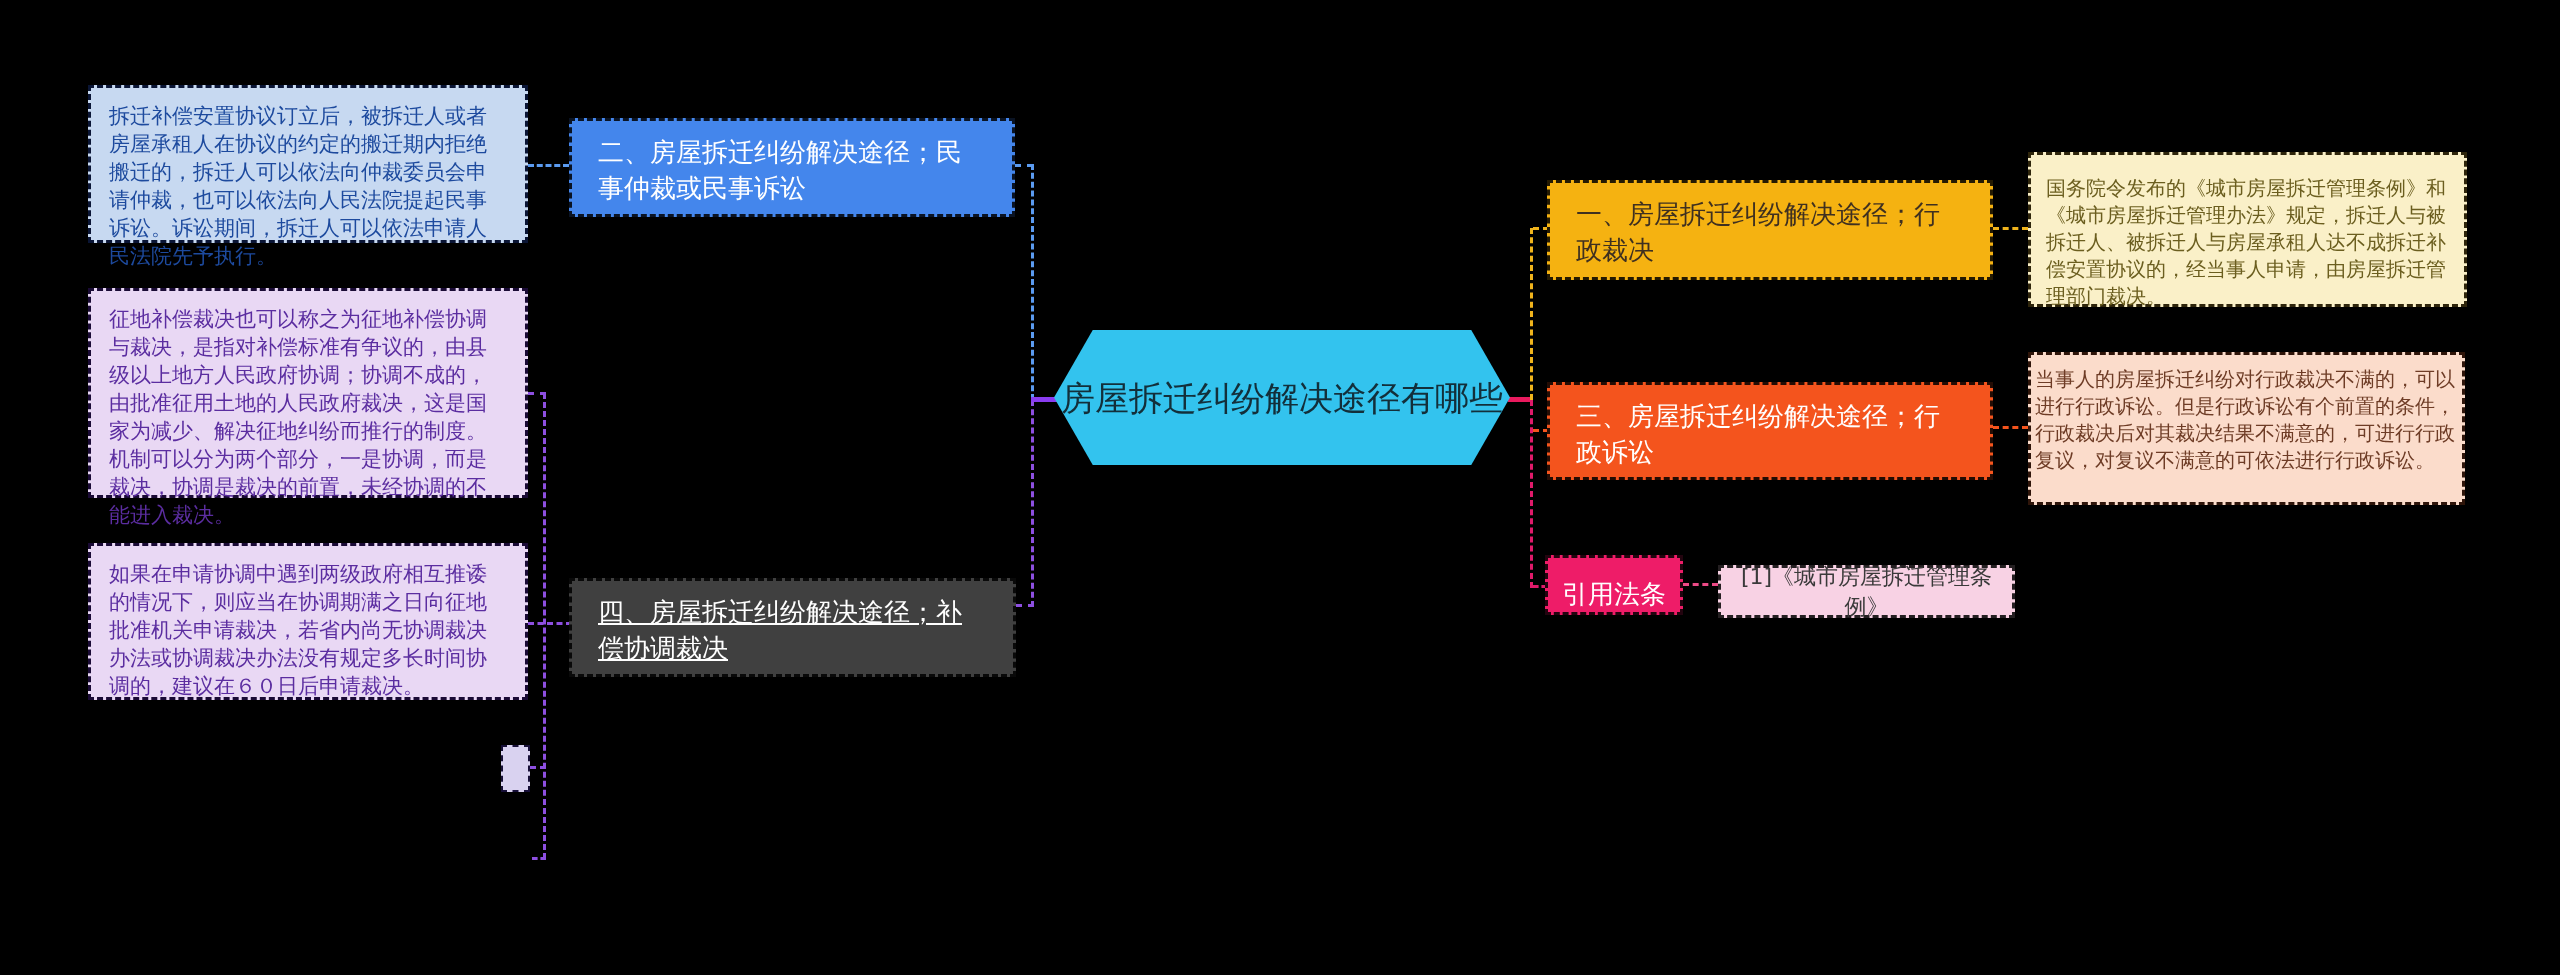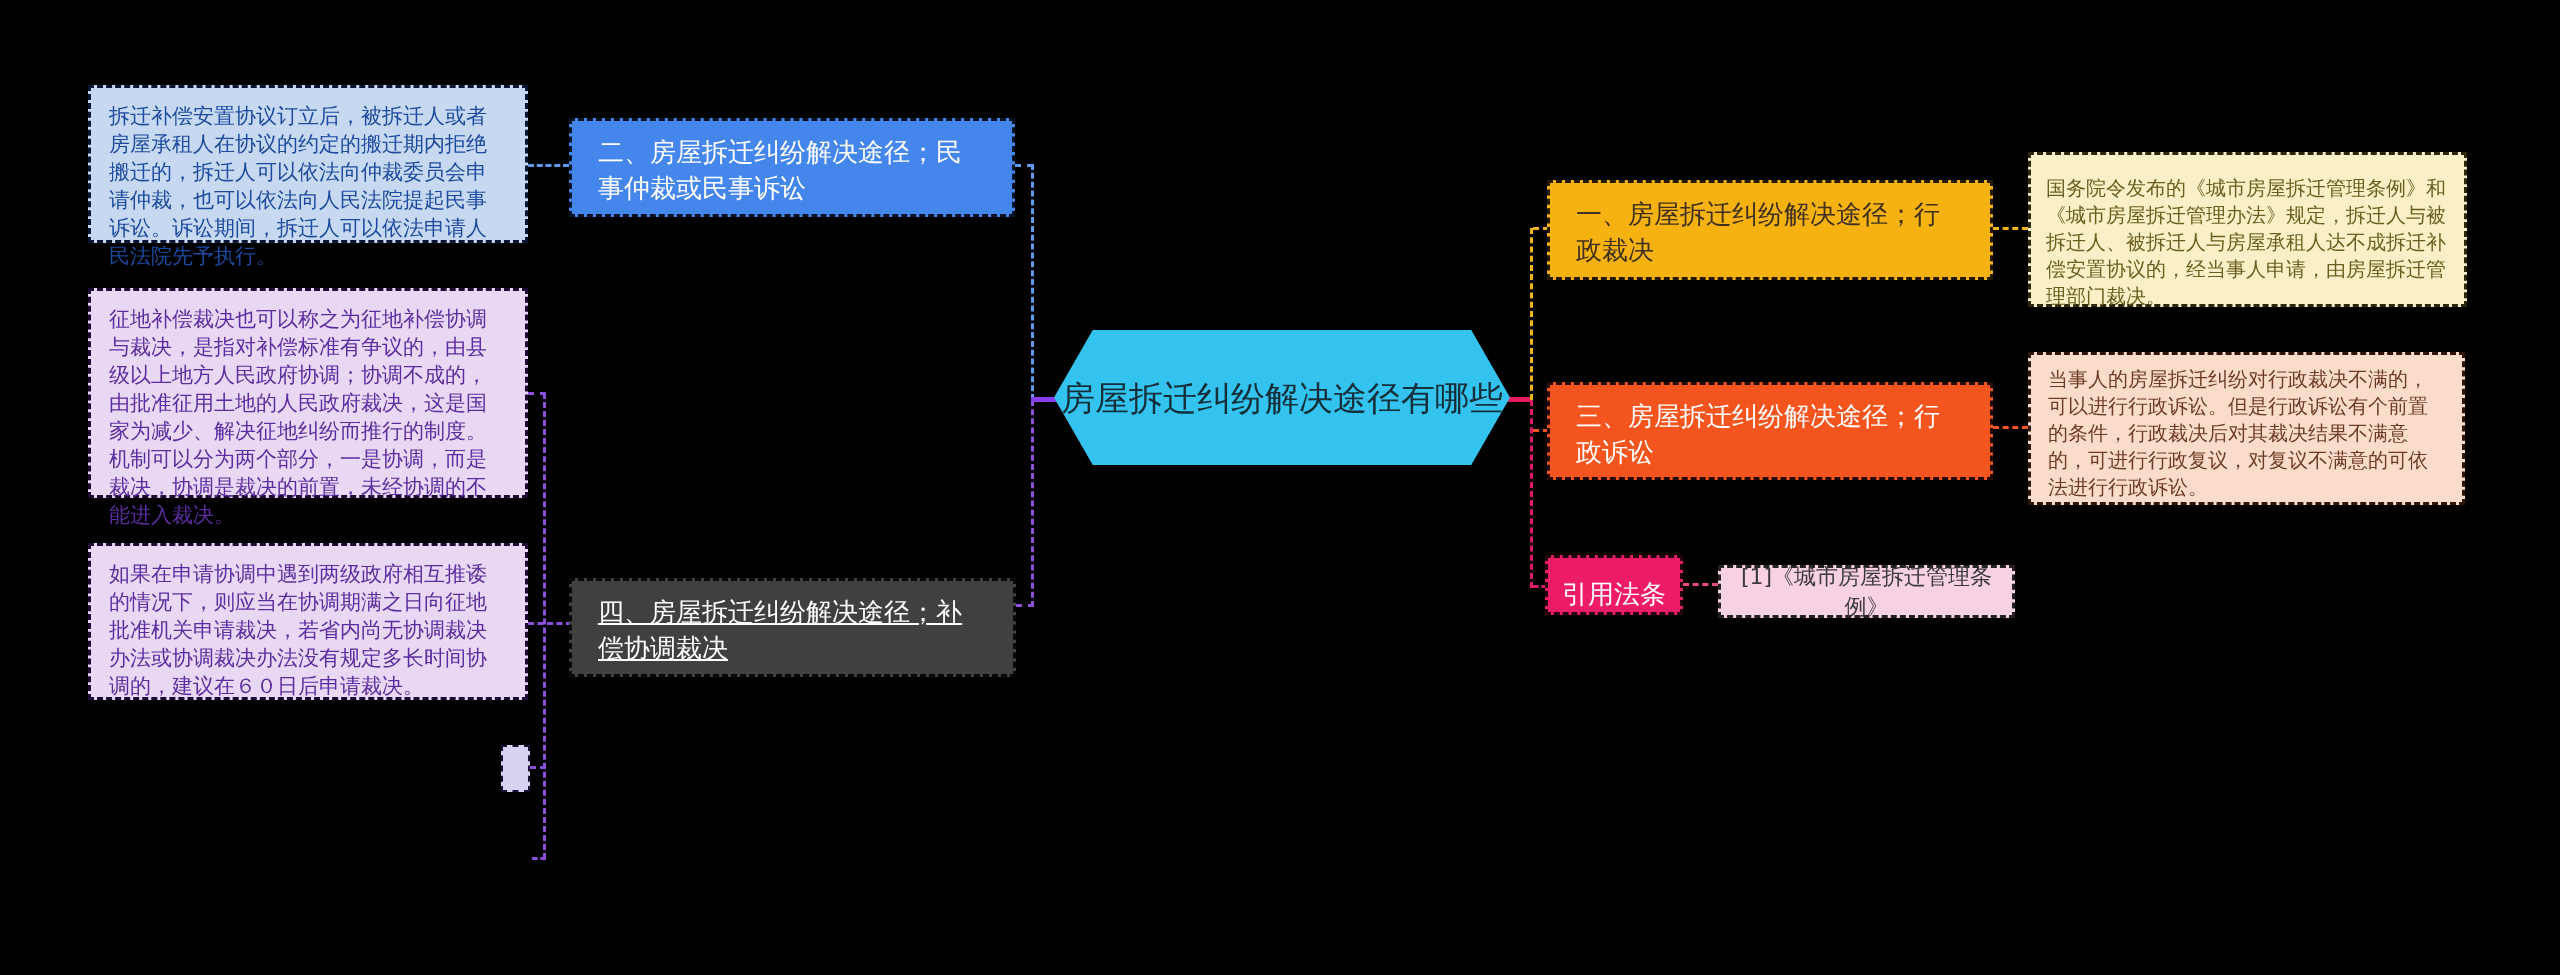--- a/index.html
+++ b/index.html
@@ -36,21 +36,21 @@
   
   #citation-label{position:absolute;left:1545px;top:555px;width:138px;height:60px;background:#ee1c68;
         color:#ffffff;font-size:26px;border:3px dashed rgba(0,0,0,0.85);box-sizing:border-box;align-items:flex-end;}
   #citation-item{position:absolute;left:1718px;top:557px;width:297px;height:53px;background:#f8d2e4;
         color:#3a3a3a;font-size:22px;border:3px dashed rgba(0,0,0,0.85);box-sizing:border-box;margin-top:8px;}
 
   
   #box-r1{left:2028px;top:152px;width:439px;height:155px;background:#faf0c8;color:#6b5e1f;
         border-color:#2e250b;font-size:20px;line-height:27px;padding:20px 15px;}
   #box-r3{left:2028px;top:352px;width:437px;height:153px;background:#fbdccb;color:#6e3c26;
-        border-color:#2e1409;font-size:20px;line-height:27px;padding:11px 17px;}
+        border-color:#2e1409;font-size:20px;line-height:27px;padding:11px 4px;}
 
   
   .hline{position:absolute;height:0;}
   .vline{position:absolute;width:0;}
   #ln-l1-n2{left:528px;top:164px;width:41px;border-top:3px dashed #5b9bf0;}
   #ln-n2-v{left:1015px;top:164px;width:18px;border-top:3px dashed #5b9bf0;}
   #vln-blue{left:1031px;top:164px;height:236px;border-left:3px dashed #5b9bf0;}
   #vln-purple-center{left:1031px;top:400px;height:207px;border-left:3px dashed #8d4fe0;}
   #sol-purple{position:absolute;left:1031px;top:397px;width:26px;height:5px;background:#8a3cf0;}
   #ln-n4-v{left:1016px;top:604px;width:18px;border-top:3px dashed #8d4fe0;}

